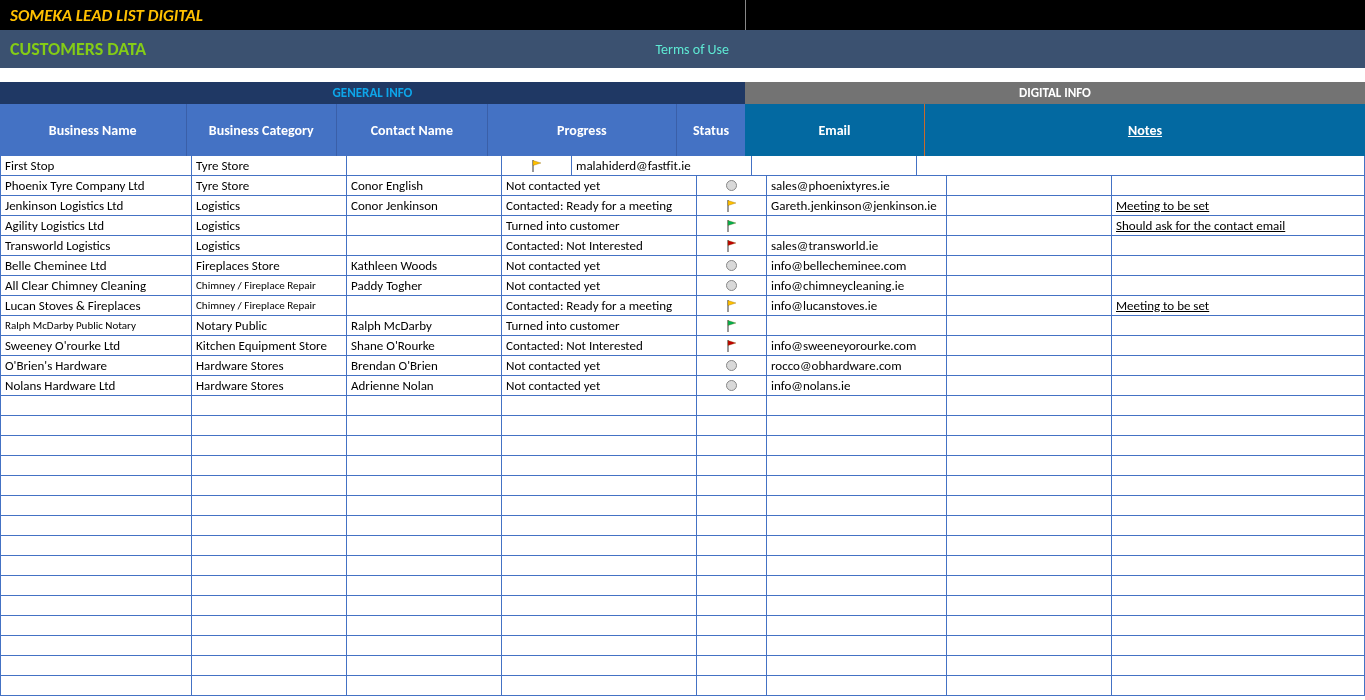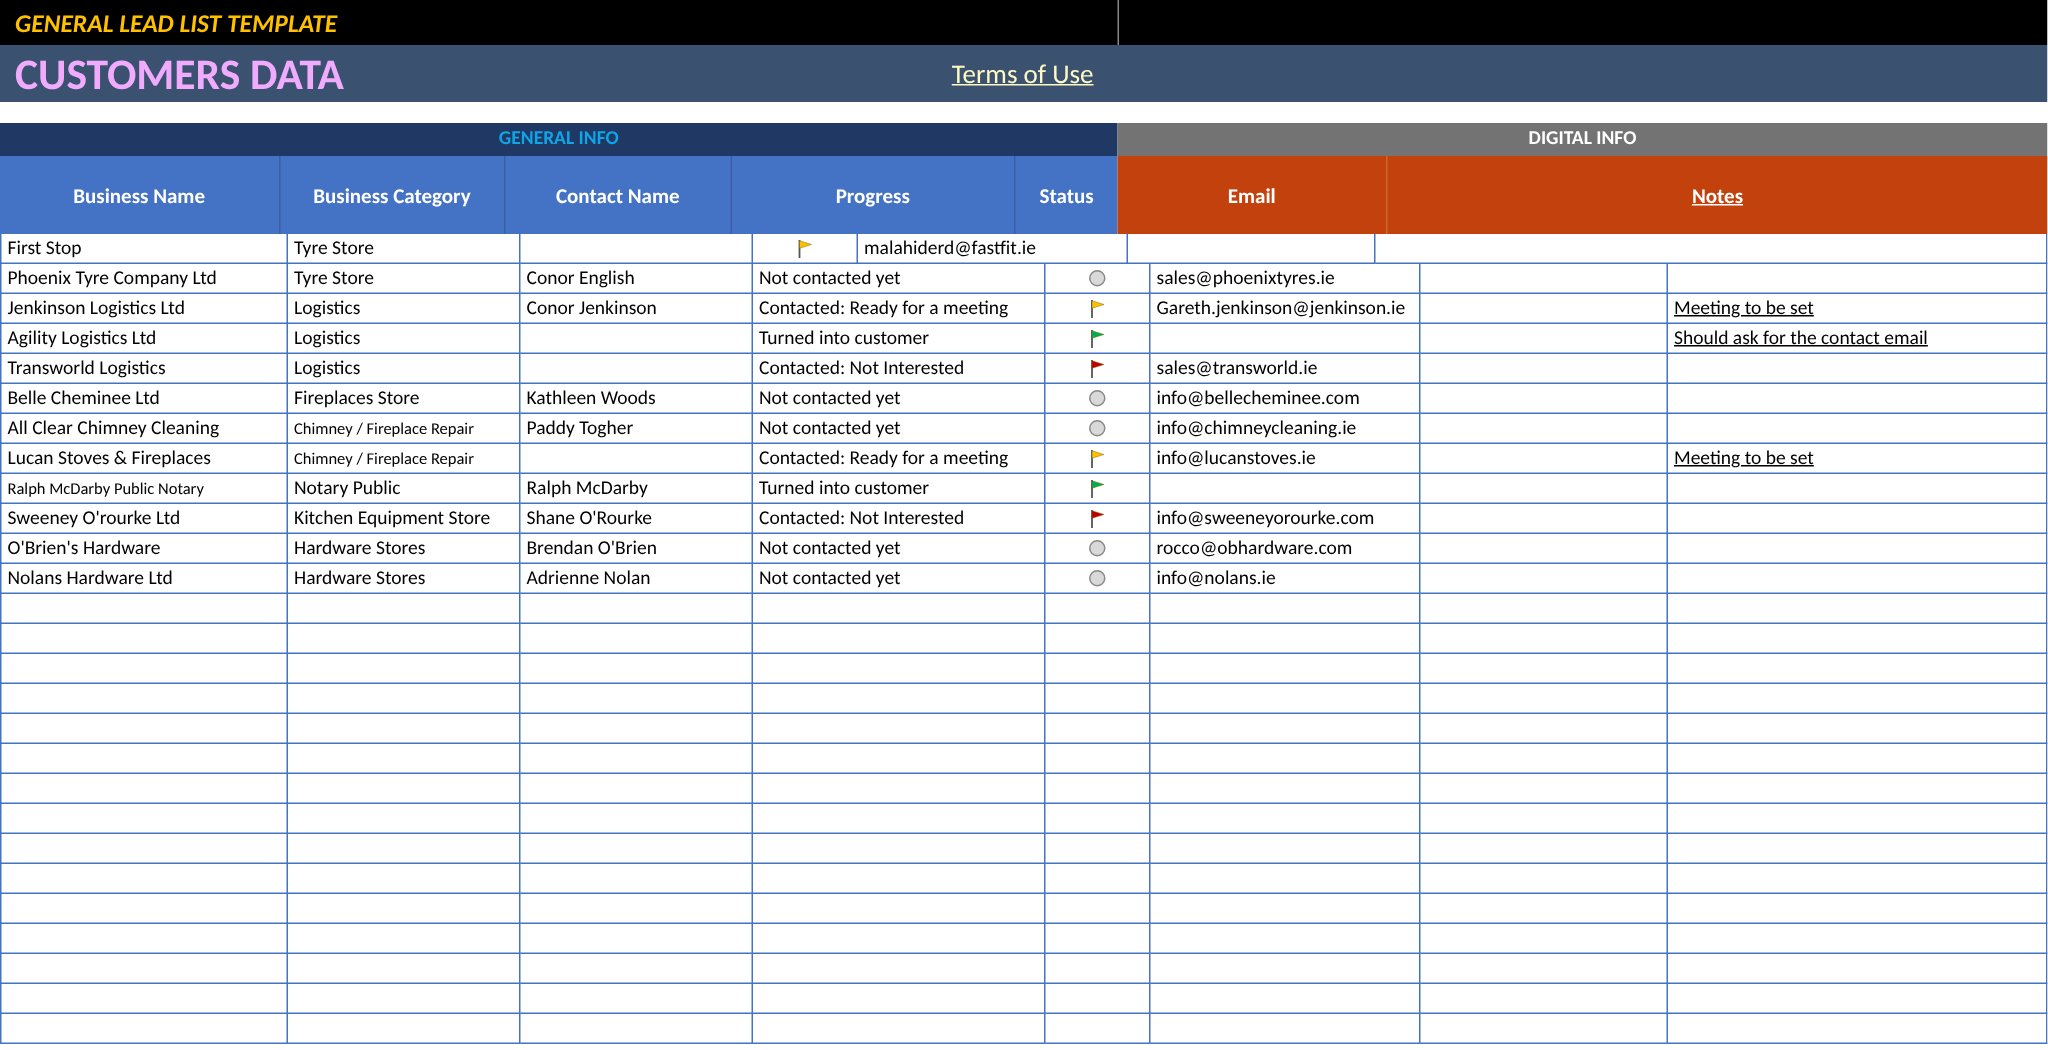--- a/index.html
+++ b/index.html
@@ -5,33 +5,33 @@
   * { box-sizing: border-box; margin: 0; padding: 0; }
   body { font-family: Calibri, Arial, sans-serif; font-size: 13px; background: #fff; width: 1365px; }
   
   .top-black { background: #000; height: 30px; display: flex; }
   .top-black-left { width: 745px; padding-left: 10px; display: flex; align-items: center; }
   .top-black-title { color: #ffc000; font-weight: bold; font-size: 17px; font-style: italic; }
   .top-black-right { flex: 1; border-left: 1px solid #888; }
   
   .subtitle-row { background: #3b5170; height: 38px; display: flex; align-items: center; }
   .subtitle-left { width: 745px; display: flex; align-items: center; padding: 0 16px 0 10px; }
-  .subtitle-text { color: #f0abfc; font-weight: bold; font-size: 29px; flex: 1; }
-  .terms-link { color: #fef9c3; text-decoration: underline; font-size: 18px; cursor: pointer; }
+  .subtitle-text { color: #84cc16; font-weight: bold; font-size: 18px; flex: 1; }
+  .terms-link { color: #5eead4; font-size: 14px; cursor: pointer; }
   .subtitle-right { flex: 1; }
   
   .spacer { height: 14px; background: #fff; }
   
   .section-row { display: flex; height: 22px; }
   .section-general { width: 745px; background: #1f3864; color: #0ea5e9; text-align: center; font-weight: bold; font-size: 13px; line-height: 22px; }
   .section-digital { flex: 1; background: #737373; color: #fff; text-align: center; font-weight: bold; font-size: 13px; line-height: 22px; }
   
   .header-row { display: flex; height: 52px; }
   .header-general { width: 745px; background: #4472c4; display: flex; }
-  .header-digital { flex: 1; background: #c2410c; display: flex; }
+  .header-digital { flex: 1; background: #0369a1; display: flex; }
   .hcell { color: #fff; font-weight: bold; display: flex; align-items: center; justify-content: center; border-right: 1px solid #3a5fa8; font-size: 14px; }
   .hcell.d { border-right: 1px solid #c96a2b; }
   .hcell:last-child { border-right: none; }
   
   .col-bn { width: 192px; }
   .col-bc { width: 155px; }
   .col-cn { width: 155px; }
   .col-pr { width: 195px; }
   .col-st { width: 70px; }
   .col-em { width: 180px; }
@@ -46,21 +46,21 @@
   
   .flag { display:inline-block; }
   .flag svg { display:block; }
   .circle { width:11px; height:11px; border-radius:50%; background:#d9d9d9; border:1px solid #888; display:inline-block; }
 </style>
 </head>
 <body>
 
 <div class="top-black">
   <div class="top-black-left">
-    <span class="top-black-title">GENERAL LEAD LIST TEMPLATE</span>
+    <span class="top-black-title">SOMEKA LEAD LIST DIGITAL</span>
   </div>
   <div class="top-black-right"></div>
 </div>
 
 <div class="subtitle-row">
   <div class="subtitle-left">
     <span class="subtitle-text">CUSTOMERS DATA</span>
     <span class="terms-link">Terms of Use</span>
   </div>
   <div class="subtitle-right"></div>

